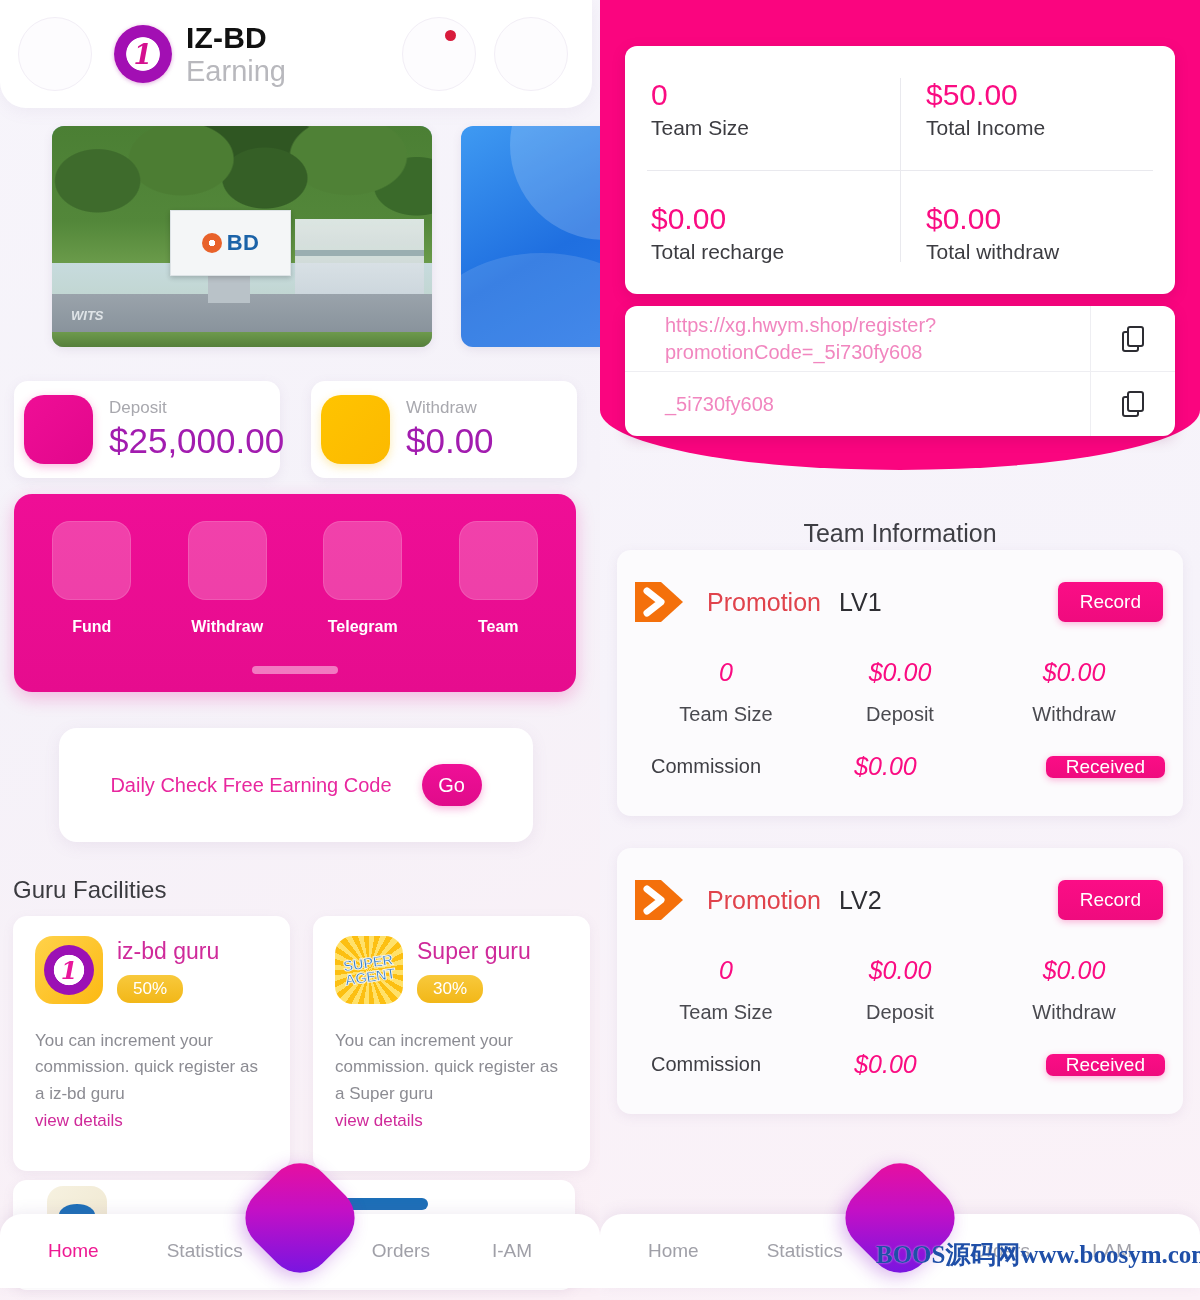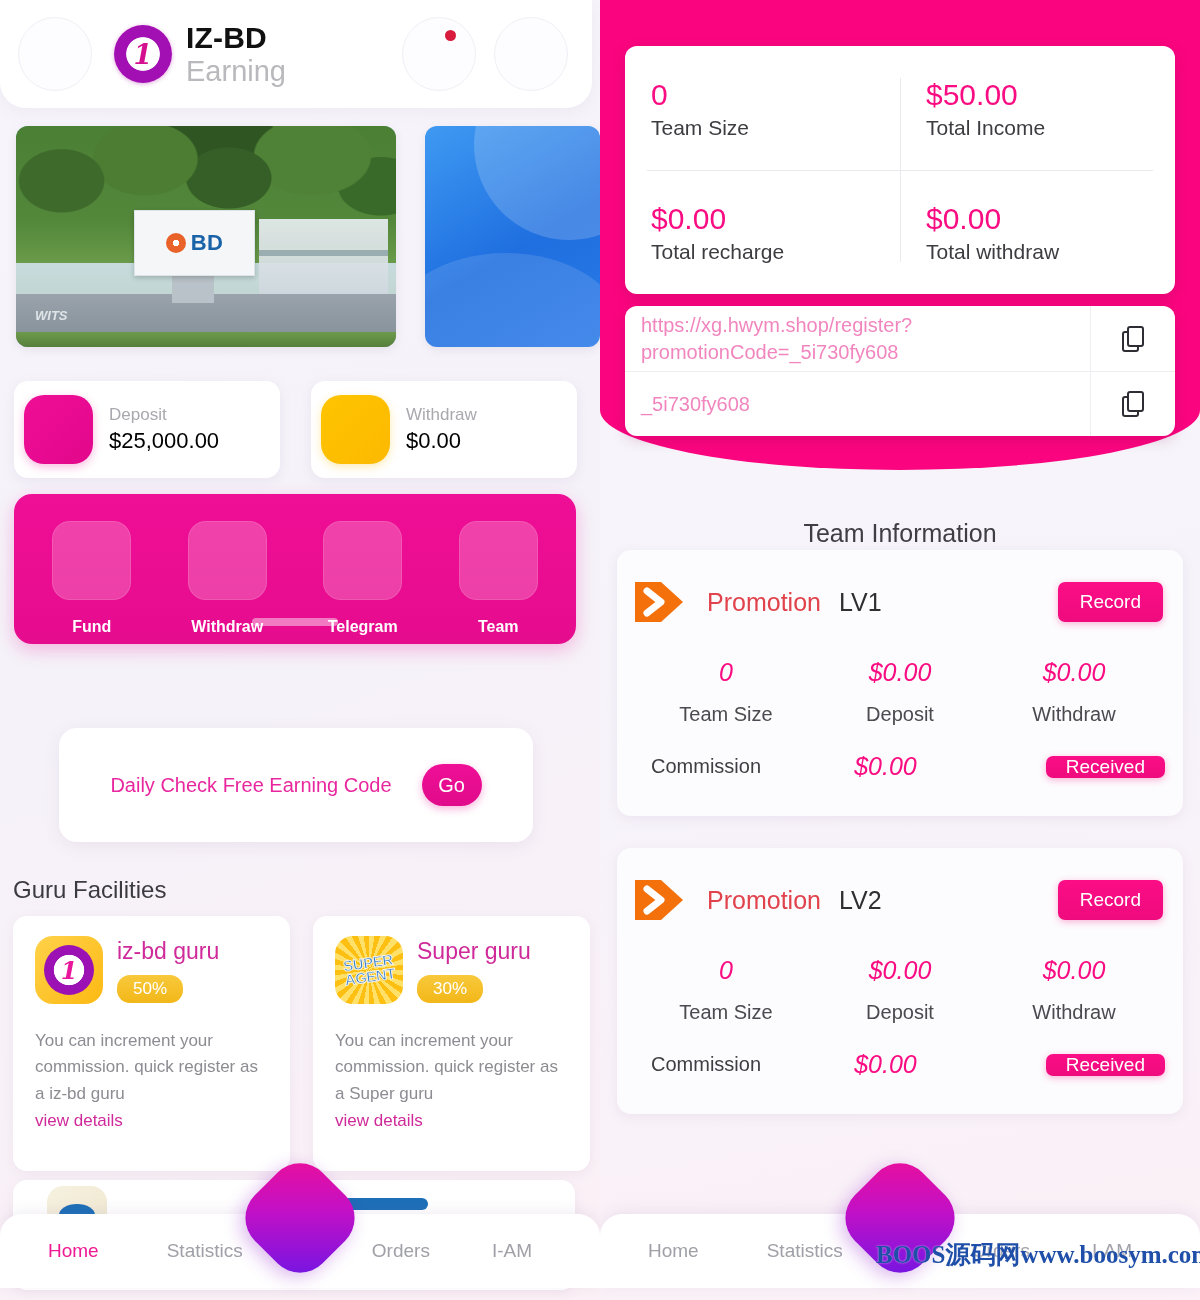--- a/index.html
+++ b/index.html
@@ -58,20 +58,21 @@
 
   .banner-row {
     position: absolute; top: 126px; left: 16px;
     display: flex; gap: 29px;
   }
   .banner-main {
     width: 380px; height: 221px; border-radius: 12px;
     overflow: hidden; position: relative;
     box-shadow: 0 3px 10px rgba(120,100,140,.12);
     background: #7bb661;
+    margin-left: 36px;
   }
   .banner-next {
     width: 175px; height: 221px; border-radius: 12px;
     background: linear-gradient(150deg, #3f9af2 0%, #1f6fe0 55%, #2b7ae8 100%);
     position: relative; overflow: hidden;
     box-shadow: 0 3px 10px rgba(120,100,140,.12);
   }
   .banner-next::before {
     content: ""; position: absolute; width: 190px; height: 190px;
     border-radius: 50%; background: rgba(255,255,255,.18);
@@ -113,25 +114,25 @@
   .bal-row { position: absolute; top: 381px; left: 14px; display: flex; gap: 31px; }
   .bal-card {
     width: 266px; height: 97px; background: #fff; border-radius: 14px;
     box-shadow: 0 3px 12px rgba(140,110,160,.10);
     display: flex; align-items: center; padding-left: 10px; gap: 16px;
   }
   .bal-icon { width: 69px; height: 69px; border-radius: 20px; flex: 0 0 auto; }
   .bal-icon.pink { background: linear-gradient(135deg,#ef0e96 0%, #e2078c 100%); box-shadow:0 3px 10px rgba(235,10,145,.28); }
   .bal-icon.gold { background: linear-gradient(135deg,#ffc400 0%, #fcb900 100%); box-shadow:0 3px 10px rgba(250,190,0,.30); }
   .bal-label { font-size: 17px; color: #a8a8ae; margin-bottom: 3px; }
-  .bal-value { font-size: 22px; color: #000000; font-weight: 400; }
+  .bal-value { font-size: 35px; color: #a21caf; font-weight: 400; }
 
   .actions {
     position: absolute; top: 494px; left: 14px;
-    width: 562px; height: 150px; border-radius: 18px;
+    width: 562px; height: 198px; border-radius: 18px;
     background: linear-gradient(180deg,#ef0e96 0%, #e60c8e 100%);
     box-shadow: 0 6px 18px rgba(230,12,142,.25);
   }
   .act-grid { display: flex; padding: 27px 26px 0 26px; gap: 32px; }
   .act-item { width: 110px; display: flex; flex-direction: column; align-items: center; }
   .act-tile {
     width: 79px; height: 79px; border-radius: 18px;
     background: rgba(255,255,255,.21);
     box-shadow: inset 0 0 0 1px rgba(255,255,255,.13);
   }
@@ -233,21 +234,21 @@
   .scell .num { font-size: 30px; color: #fa0c82; line-height: 1.25; }
   .scell .lab { font-size: 21px; color: #3c3c41; margin-top: 2px; }
 
   .ref-card {
     position: absolute; top: 306px; left: 25px;
     width: 550px; height: 130px; background: #fff; border-radius: 12px;
     box-shadow: 0 4px 14px rgba(120,0,70,.18); overflow: hidden;
   }
   .ref-row { display:flex; align-items: center; height: 65px; }
   .ref-row + .ref-row { border-top: 1px solid #eeeef2; }
-  .ref-text { flex: 1; padding-left: 16px; font-size: 20px; color: #f186bf; line-height: 1.32; }
+  .ref-text { flex: 1; padding-left: 31px; font-size: 20px; color: #f186bf; line-height: 1.32; margin-left: 9px; }
   .ref-divider { width: 1px; align-self: stretch; background:#eeeef2; }
   .ref-copy { width: 84px; display:flex; align-items:center; justify-content:center; cursor:pointer; }
   .copy-ico { position: relative; width: 22px; height: 26px; }
   .copy-ico .b { position:absolute; left:0; bottom:0; width:17px; height:21px; border:2px solid #2d2d33; border-radius:3px; background:#fff; }
   .copy-ico .f { position:absolute; right:0; top:0; width:17px; height:21px; border:2px solid #2d2d33; border-radius:3px; background:#fff; }
 
   .team-title { position: absolute; top: 519px; width: 600px; text-align:center;
     font-size: 25px; color: #3e3e44; }
   .promo-card {
     position: absolute; left: 17px; width: 566px; height: 266px;

